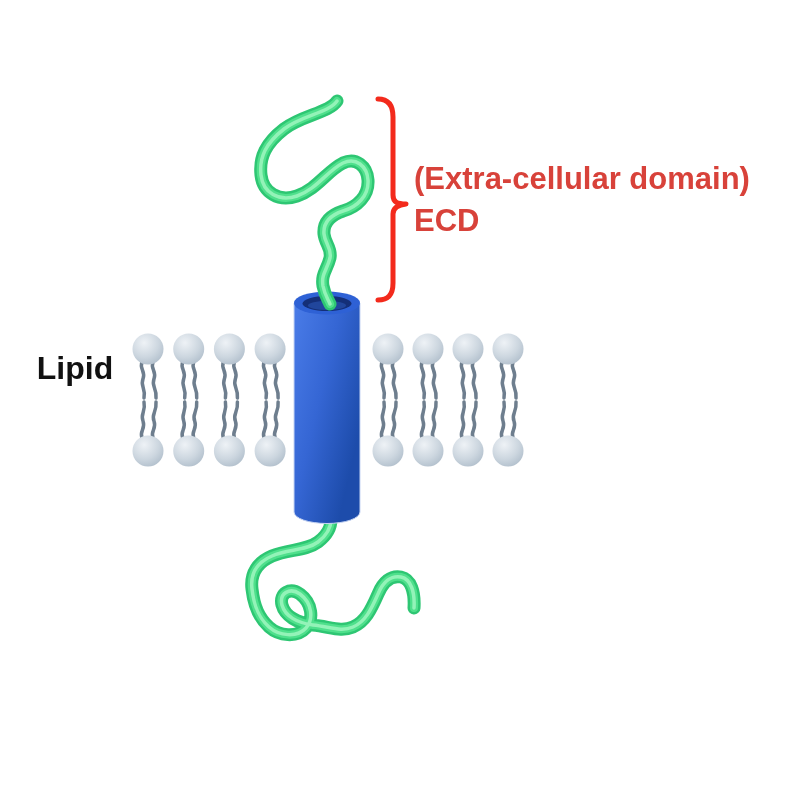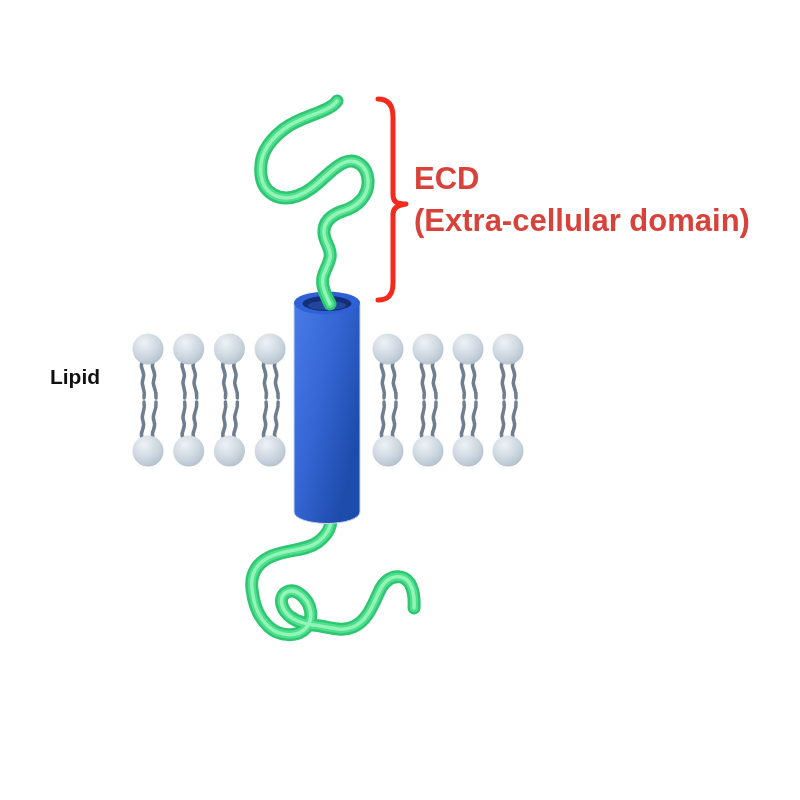--- a/index.html
+++ b/index.html
@@ -16,23 +16,23 @@
   .tail{fill:none;stroke:var(--lipid_tail);stroke-width:3.5;stroke-linecap:round;}
   .chain-outer{fill:none;stroke:var(--chain_green_dark);stroke-width:13;stroke-linecap:round;}
   .chain-mid{fill:none;stroke:var(--chain_green_mid);stroke-width:8;stroke-linecap:round;}
   .chain-inner{fill:none;stroke:var(--chain_green_light);stroke-width:3.5;stroke-linecap:round;opacity:.95;}
   .cyl-body{fill:url(#cylGrad);stroke:var(--cylinder_edge);stroke-width:1;}
   .cyl-cap{fill:var(--cylinder_cap);}
   .cyl-opening{fill:var(--cylinder_opening);}
   .cyl-opening-inner{fill:var(--cylinder_opening_inner);}
   .bracket{fill:none;stroke:var(--bracket_red);stroke-width:5;stroke-linecap:round;stroke-linejoin:round;}
   .membrane-label{
-    position:absolute;left:5px;top:355px;width:140px;
+    position:absolute;left:5px;top:347px;width:140px;
     text-align:center;color:var(--label_text);
-    font-size:21px;font-weight:700;line-height:43px;
+    font-size:32px;font-weight:700;line-height:43px;
   }
   .ecd-label{
     position:absolute;left:414px;top:158px;
     color:var(--annotation_text);
     font-size:31px;font-weight:700;line-height:42px;
     white-space:nowrap;
   }
 </style>
 </head>
 <body>
@@ -186,17 +186,17 @@
              C 397 205 393 208 393 214
              L 393 283
              C 393 295 388 300 378 300"></path>
   </svg>
 
   <div class="membrane-label">
     <div>Lipid</div>
   </div>
 
   <div class="ecd-label">
+    <div>(Extra-cellular domain)</div>
     <div>ECD</div>
-    <div>(Extra-cellular domain)</div>
   </div>
 
 </div>
 
 </body></html>

